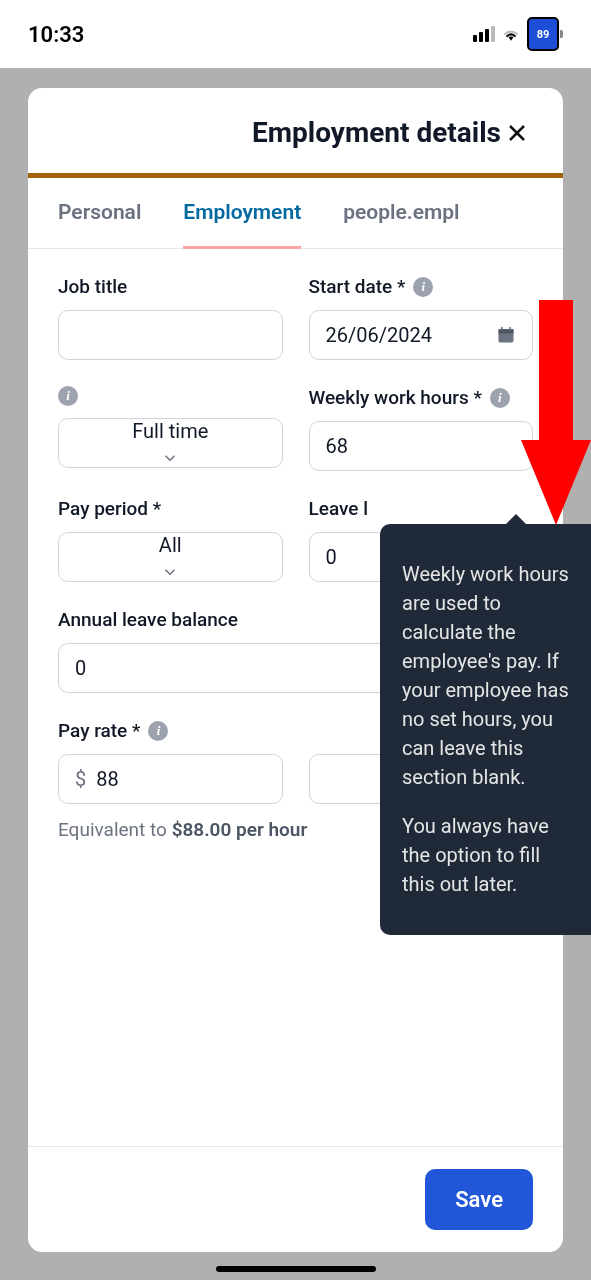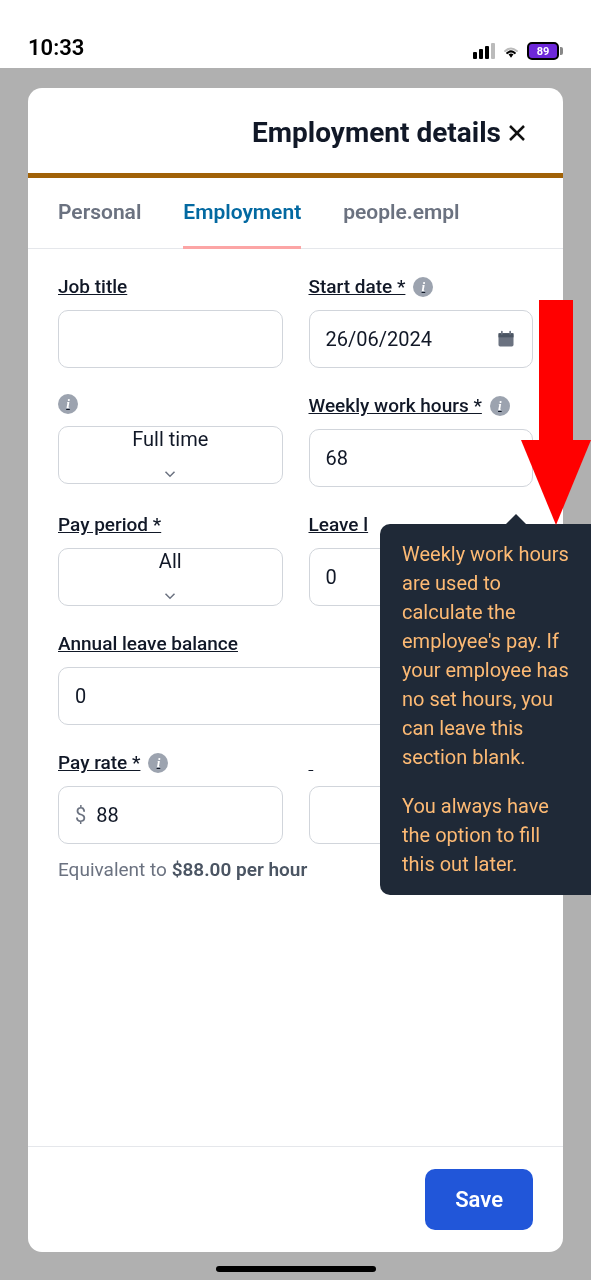--- a/index.html
+++ b/index.html
@@ -1,54 +1,54 @@
 <!DOCTYPE html>
 <html><head>
   <meta charset="utf-8">
   <style>
     * { box-sizing: border-box; margin: 0; padding: 0; font-family: -apple-system, BlinkMacSystemFont, 'Segoe UI', Roboto, sans-serif; }
     body { width: 591px; height: 1280px; background: #aaa; overflow: hidden; position: relative; }
-    .status-bar { position: absolute; top: 0; left: 0; right: 0; height: 68px; background: #fff; display: flex; align-items: flex-end; justify-content: space-between; padding: 8px 28px; z-index: 5; }
+    .status-bar { position: absolute; top: 0; left: 0; right: 0; height: 68px; background: #fff; display: flex; align-items: center; justify-content: space-between; padding: 8px 28px; z-index: 5; }
     .status-time { font-size: 22px; font-weight: 600; color: #000; }
     .status-icons { display: flex; align-items: center; gap: 6px; }
     .signal-icon { display: flex; align-items: flex-end; gap: 2px; }
     .signal-bar { width: 4px; background: #000; border-radius: 1px; }
     .signal-bar:nth-child(1){ height: 7px; } .signal-bar:nth-child(2){ height: 10px; } .signal-bar:nth-child(3){ height: 13px; } .signal-bar:nth-child(4){ height: 16px; background:#bbb; }
     .wifi-icon { width: 20px; height: 16px; }
     .battery { display: flex; align-items: center; }
-    .battery-body { width: 32px; height: 18px; border: 2px solid #000; border-radius: 5px; display: flex; align-items: center; justify-content: center; font-size: 11px; font-weight: 700; position: relative; background:#6d28d9; color:#fff; }
+    .battery-body { width: 32px; height: 34px; border: 2px solid #000; border-radius: 5px; display: flex; align-items: center; justify-content: center; font-size: 11px; font-weight: 700; position: relative; background:#1d4ed8; color:#fff; }
     .battery-tip { width: 3px; height: 8px; background: #888; border-radius: 0 2px 2px 0; margin-left: 1px; }
     .backdrop { position: absolute; top: 68px; left: 0; right: 0; bottom: 0; background: #b0b0b0; }
     .modal { position: absolute; top: 88px; left: 28px; right: 28px; bottom: 28px; background: #fff; border-radius: 14px; display: flex; flex-direction: column; overflow: hidden; }
     .modal-header { display: flex; align-items: center; justify-content: flex-end; padding: 28px 30px 24px 30px; border-bottom: 5px solid #a16207; }
     .modal-title { font-size: 28px; font-weight: 700; color: #111827; }
     .close-btn { width: 32px; height: 32px; display: flex; align-items: center; justify-content: center; cursor: pointer; }
     .close-btn svg { width: 24px; height: 24px; stroke: #111; stroke-width: 2.5; }
     .tabs { display: flex; border-bottom: 1px solid #e5e7eb; padding: 0 30px; }
     .tab { padding: 22px 0; margin-right: 42px; font-size: 21px; font-weight: 600; color: #6b7280; cursor: pointer; white-space: nowrap; }
     .tab.active { color: #0369a1; border-bottom: 3px solid #fca5a5; margin-bottom: -1px; }
     .content { flex: 1; overflow-y: auto; padding: 26px 30px 10px 30px; }
     .row { display: flex; gap: 26px; margin-bottom: 26px; }
     .field { flex: 1; display: flex; flex-direction: column; }
     .field-full { width: 100%; display: flex; flex-direction: column; margin-bottom: 26px; }
-    .label { font-size: 19px; font-weight: 500; color: #111827; margin-bottom: 12px; display: flex; align-items: center; gap: 8px; text-decoration: underline; }
+    .label { font-size: 19px; font-weight: 500; color: #111827; margin-bottom: 12px; display: flex; align-items: center; gap: 8px; }
     .info-icon { width: 20px; height: 20px; border-radius: 50%; background: #9ca3af; color: #fff; display: inline-flex; align-items: center; justify-content: center; font-size: 13px; font-weight: 700; font-style: italic; font-family: serif; }
-    .input, .select { height: 58px; border: 1px solid #d1d5db; border-radius: 10px; padding: 0 16px; font-size: 20px; color: #111827; background: #fff; display: flex; align-items: center; }
+    .input, .select { height: 50px; border: 1px solid #d1d5db; border-radius: 10px; padding: 0 16px; font-size: 20px; color: #111827; background: #fff; display: flex; align-items: center; }
     .select { justify-content: space-between; cursor: pointer; flex-direction: column; }
     .chevron { width: 18px; height: 18px; stroke: #6b7280; stroke-width: 2; fill: none; }
     .date-input { justify-content: space-between; display: flex; }
     .cal-icon { width: 20px; height: 20px; fill: #6b7280; }
     .input-unit { display: flex; align-items: center; justify-content: space-between; }
     .unit { color: #9ca3af; font-size: 20px; }
     .currency-prefix { color: #6b7280; font-size: 20px; margin-right: 10px; }
     .equivalent { font-size: 19px; color: #6b7280; margin-top: 4px; }
     .equivalent .bold { font-weight: 600; color: #4b5563; }
     .footer { border-top: 1px solid #e5e7eb; padding: 22px 30px; display: flex; justify-content: flex-end; }
     .save-btn { background: #2156d9; color: #fff; font-size: 22px; font-weight: 600; border: none; border-radius: 10px; padding: 18px 30px; cursor: pointer; }
-    .tooltip { position: absolute; top: 524px; left: 380px; right: 0; background: #1f2937; color: #fdba74; padding: 16px 22px; font-size: 20px; line-height: 1.45; border-radius: 10px 0 0 10px; z-index: 20; }
+    .tooltip { position: absolute; top: 524px; left: 380px; right: 0; background: #1f2937; color: #e5e5e5; padding: 36px 22px; font-size: 20px; line-height: 1.45; border-radius: 10px 0 0 10px; z-index: 20; }
     .tooltip::before { content: ""; position: absolute; top: -10px; left: 126px; border-left: 10px solid transparent; border-right: 10px solid transparent; border-bottom: 10px solid #1f2937; }
     .tooltip p { margin-bottom: 20px; }
     .tooltip p:last-child { margin-bottom: 0; }
     .arrow-overlay { position: absolute; top: 300px; right: 0; z-index: 30; }
     .home-indicator { position: absolute; bottom: 8px; left: 50%; transform: translateX(-50%); width: 160px; height: 6px; background: #000; border-radius: 3px; z-index: 40; }
   </style>
 </head>
 <body>
 
 <div class="status-bar">

